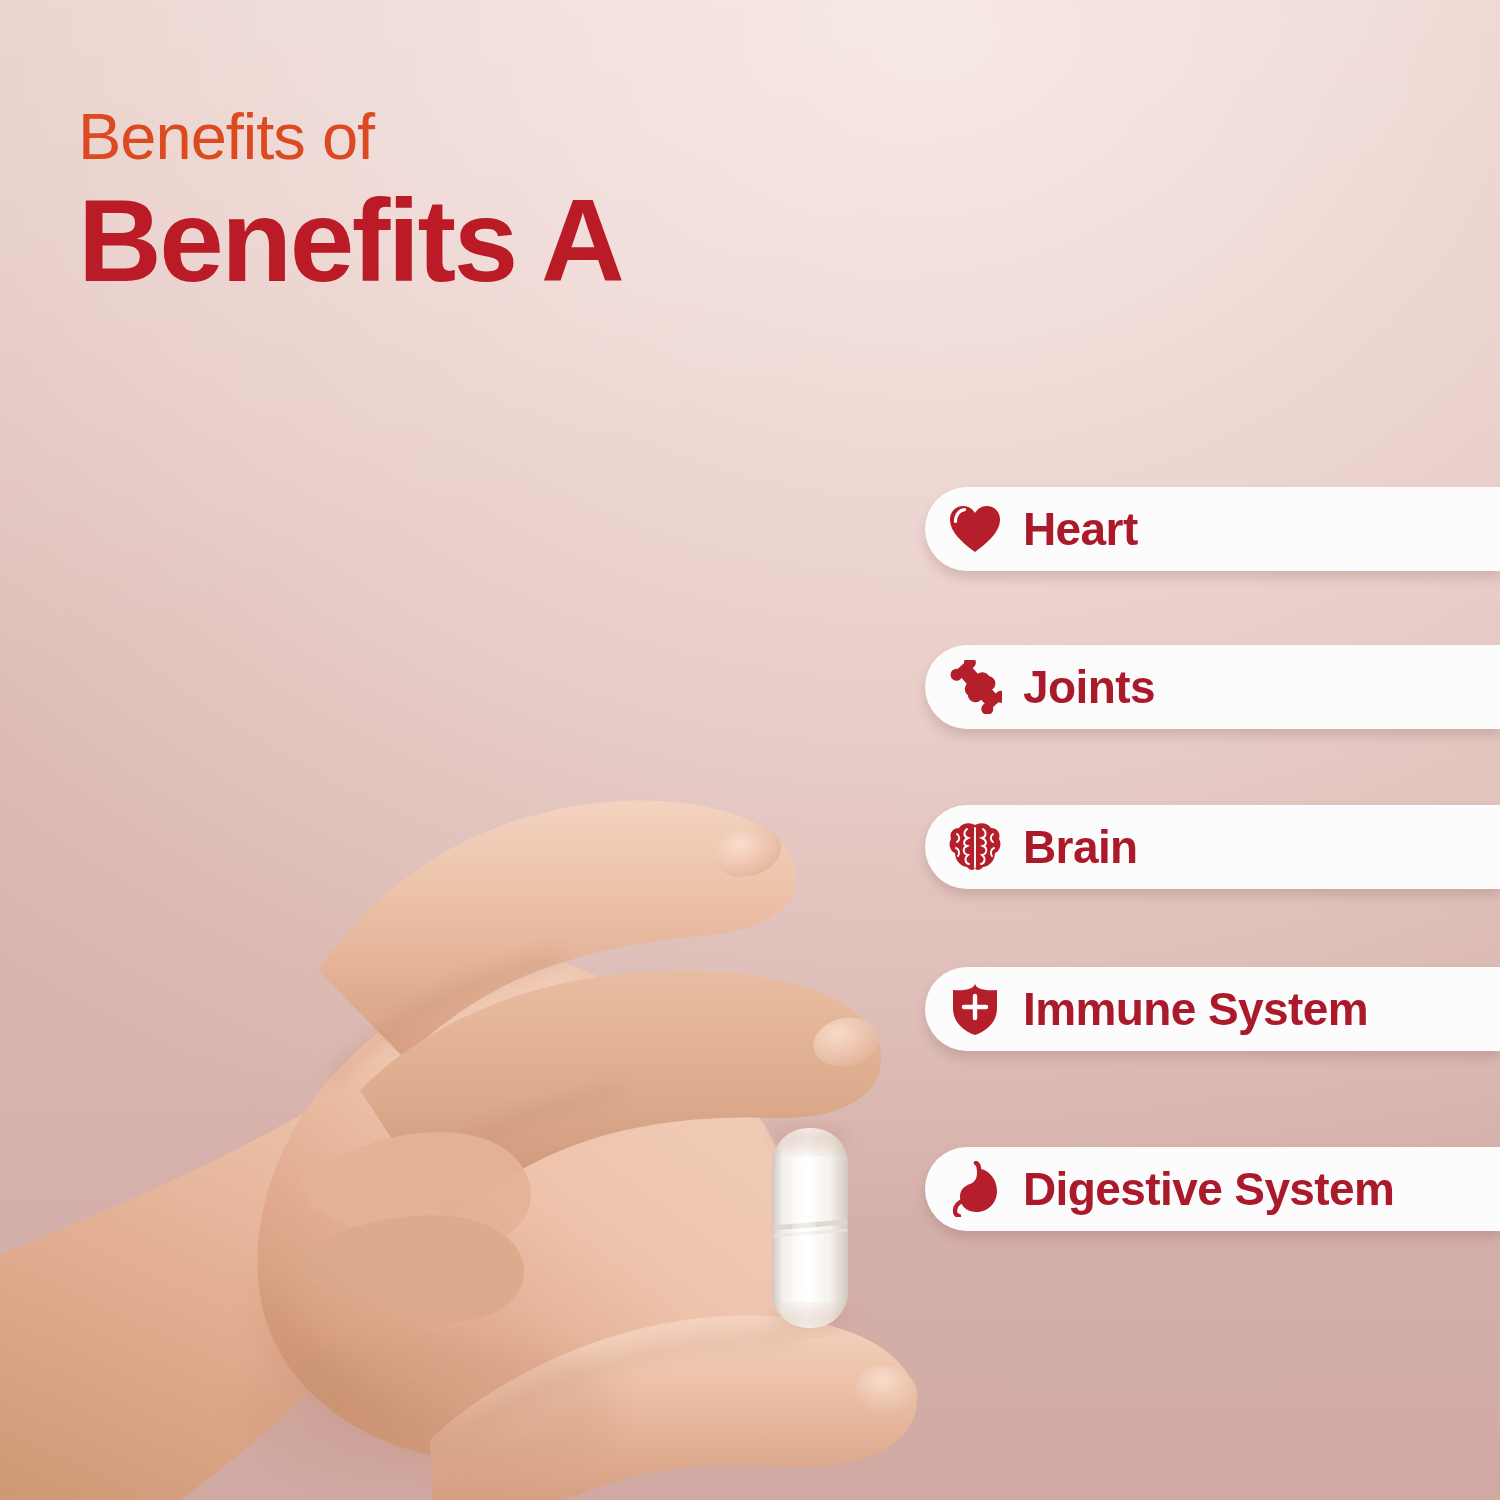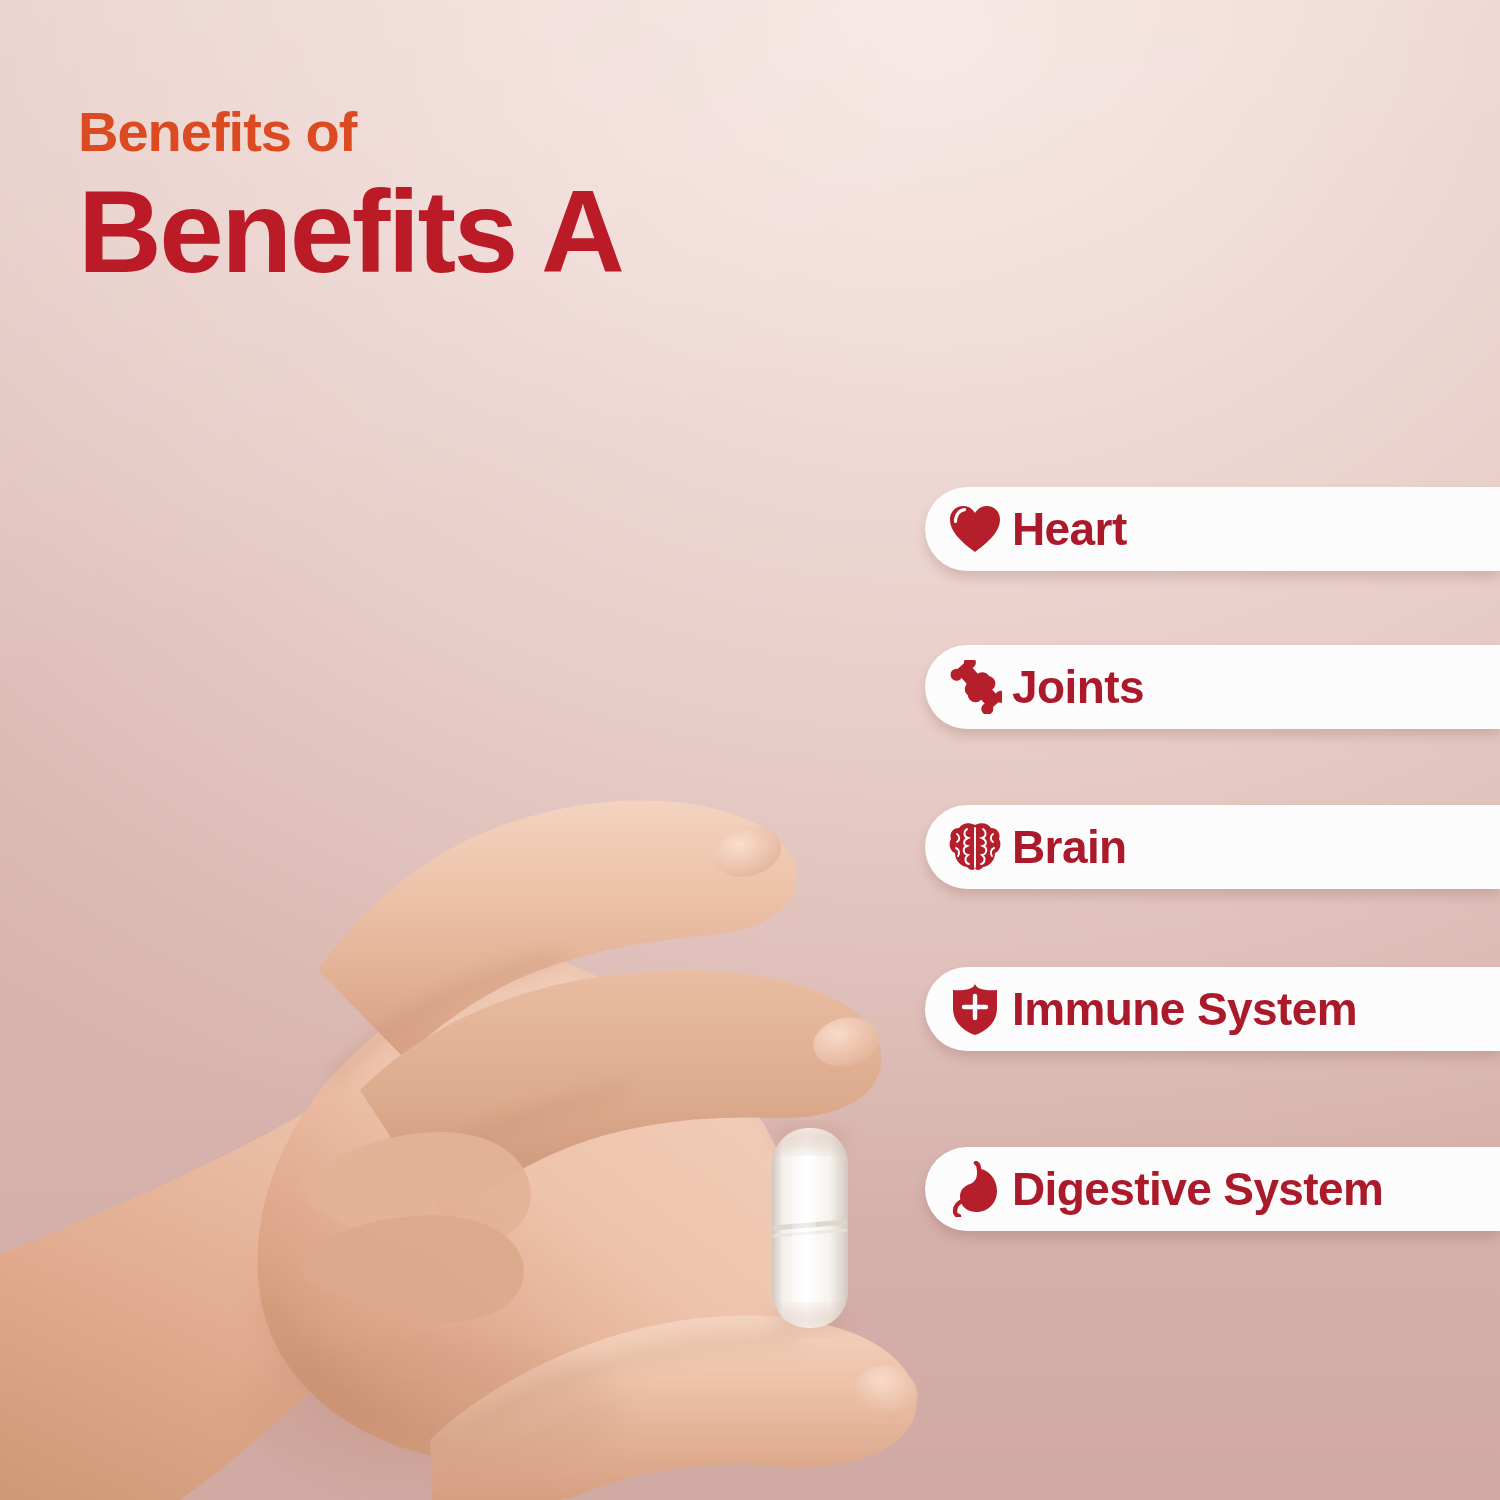--- a/index.html
+++ b/index.html
@@ -29,22 +29,22 @@
     pointer-events:none;
   }
 
   
   .heading {
     position:absolute;
     left:78px; top:104px;
     width:830px;
   }
   .heading-line1 {
-    font-size:56px;
-    font-weight:bold;
+    font-size:65px;
+    font-weight:normal;
     letter-spacing:-1px;
     line-height:1.0;
     color:#dc4a22;
   }
   .heading-line2 {
     font-size:116px;
     font-weight:bold;
     letter-spacing:-2.5px;
     line-height:1.08;
     color:#bb1b26;
@@ -78,21 +78,21 @@
     padding-left:22px;
     box-shadow:0 7px 11px rgba(120,70,66,0.20);
   }
   .benefit-item .icon {
     width:56px; height:56px;
     flex:0 0 56px;
     display:flex; align-items:center; justify-content:center;
   }
   .benefit-item .icon svg { display:block; }
   .benefit-item .label {
-    margin-left:9px;
+    margin-left:20px;
     font-size:46px;
     font-weight:bold;
     letter-spacing:-0.6px;
     color:#ab1a2b;
     white-space:nowrap;
   }
   
   .item-0 { top:487px; }
   .item-1 { top:645px; }
   .item-2 { top:805px; }

